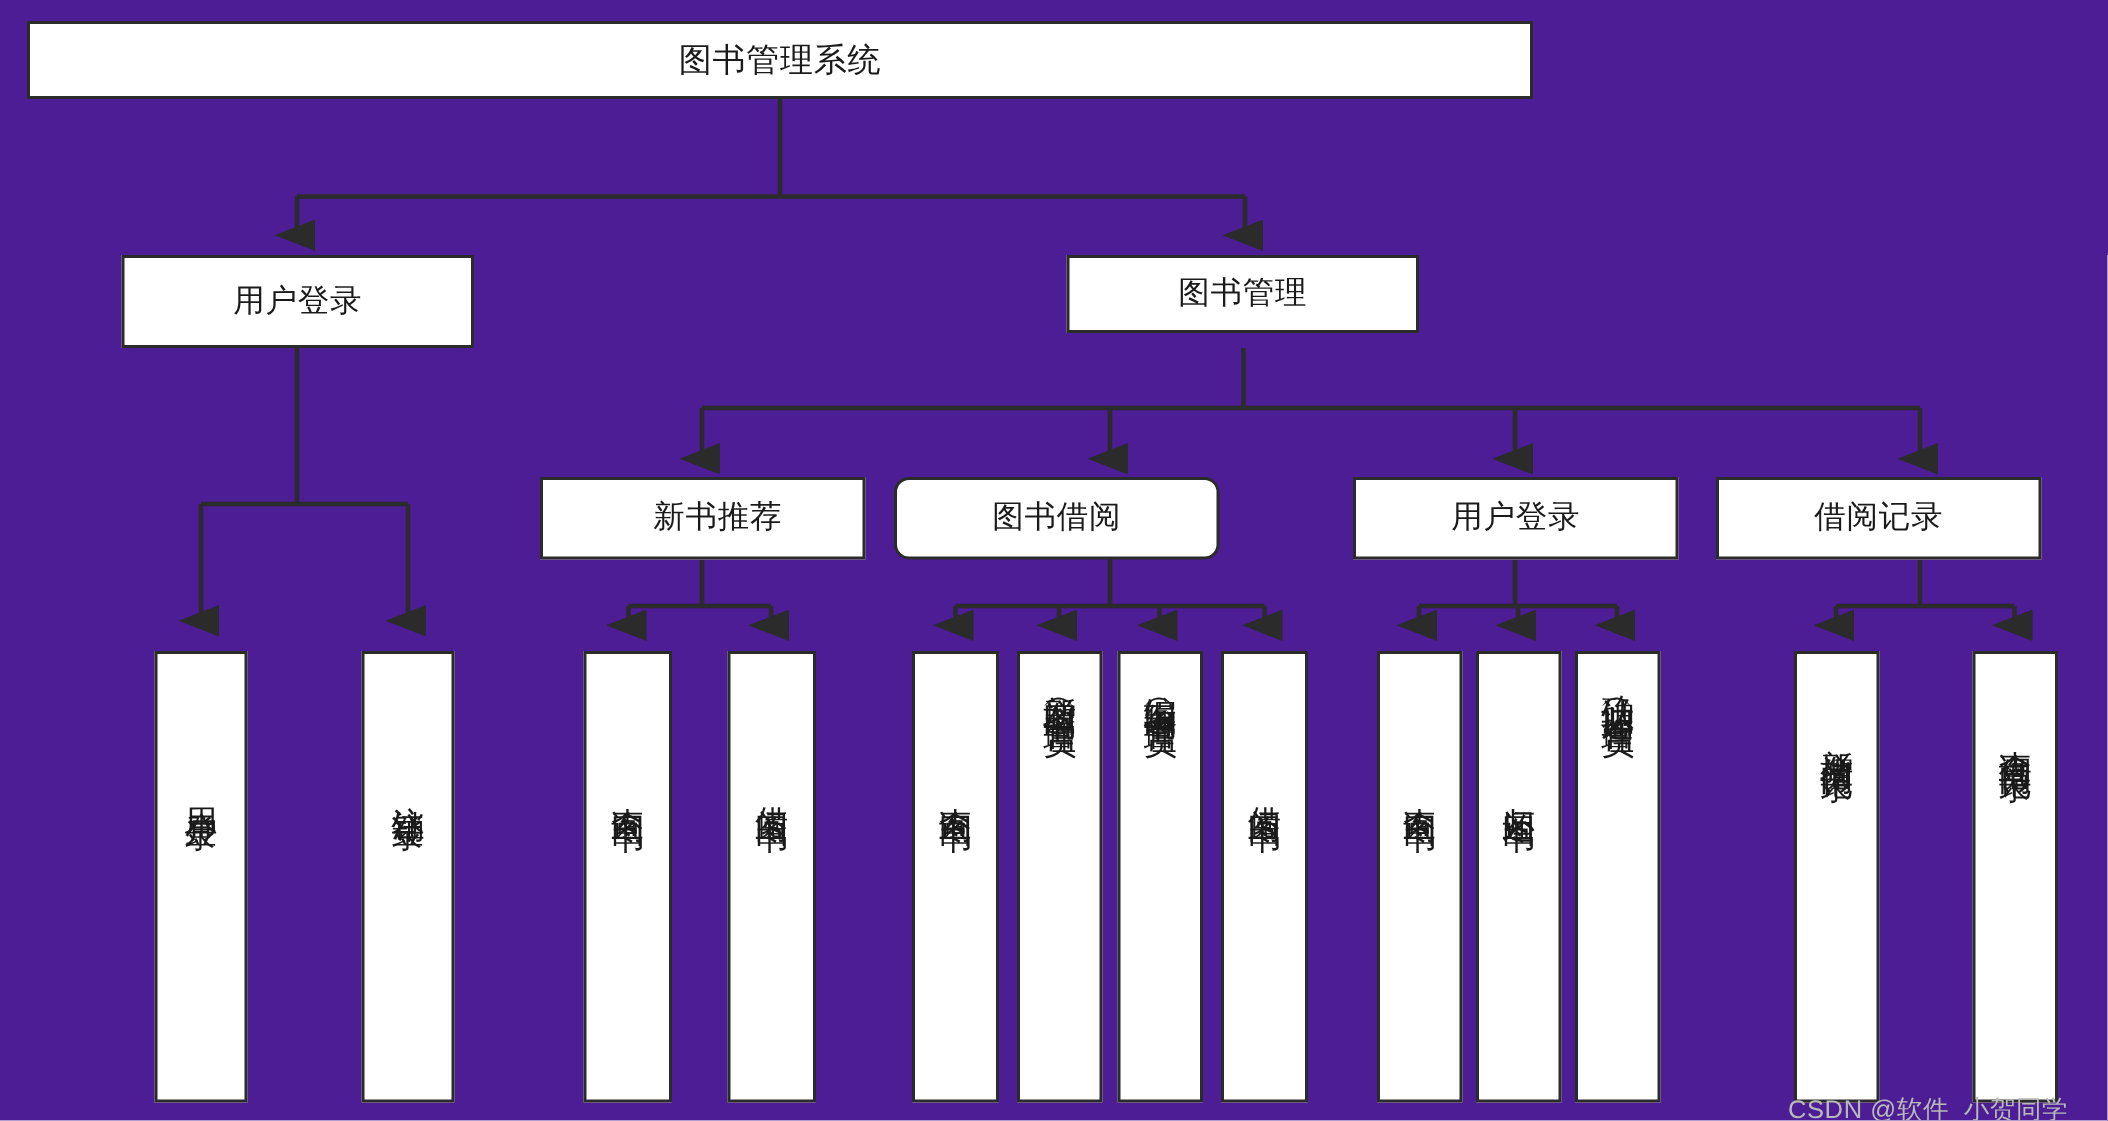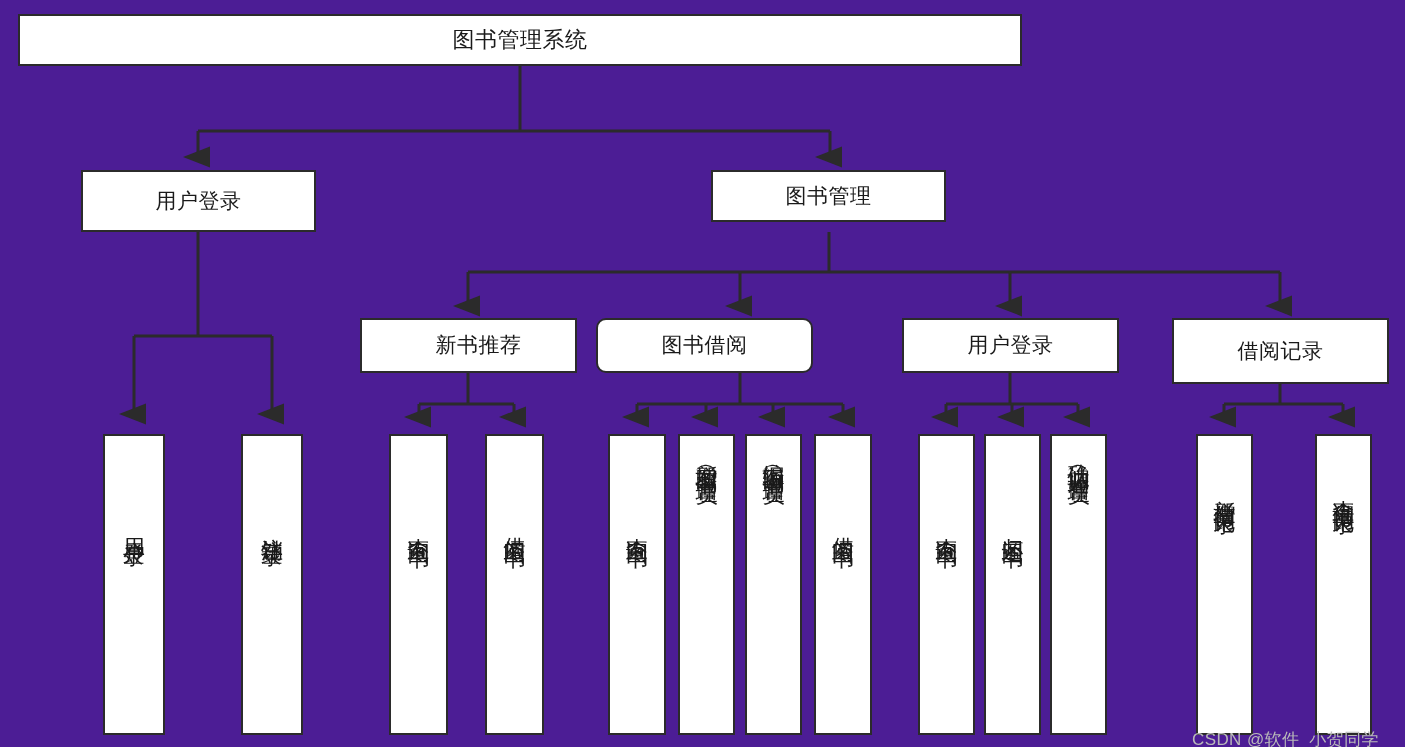--- a/index.html
+++ b/index.html
@@ -149,21 +149,21 @@
 
   <div class="node horiz" style="left:360px; top:318px; width:217px; height:55px;padding-left:20px;">
     <span class="label">新书推荐</span>
   </div>
   <div class="node horiz" style="left:596px; top:318px; width:217px; height:55px;border-radius:10px;">
     <span class="label">图书借阅</span>
   </div>
   <div class="node horiz" style="left:902px; top:318px; width:217px; height:55px;">
     <span class="label">用户登录</span>
   </div>
-  <div class="node horiz" style="left:1172px; top:318px; width:217px; height:66px;">
+  <div class="node horiz" style="left:1144px; top:318px; width:217px; height:55px;">
     <span class="label">借阅记录</span>
   </div>
 
   <div class="node vert mid" style="left:103px; top:434px; width:62px; height:301px;">
     <span class="label">用户登录</span>
   </div>
   <div class="node vert mid" style="left:241px; top:434px; width:62px; height:301px;">
     <span class="label">注销登录</span>
   </div>
 

